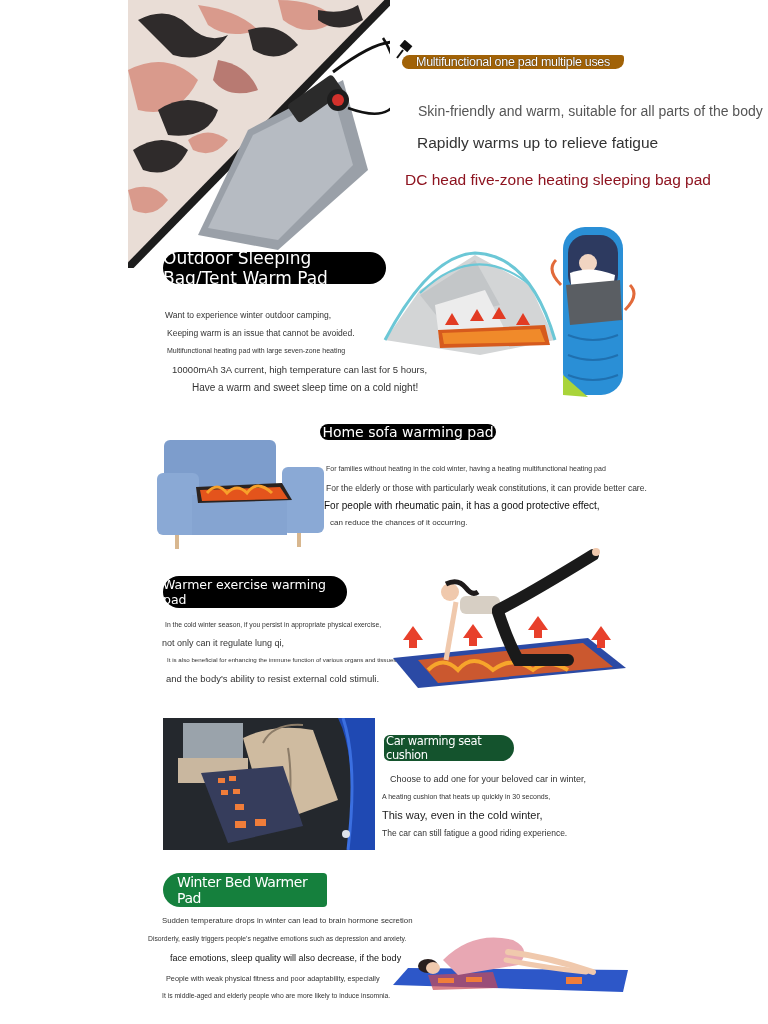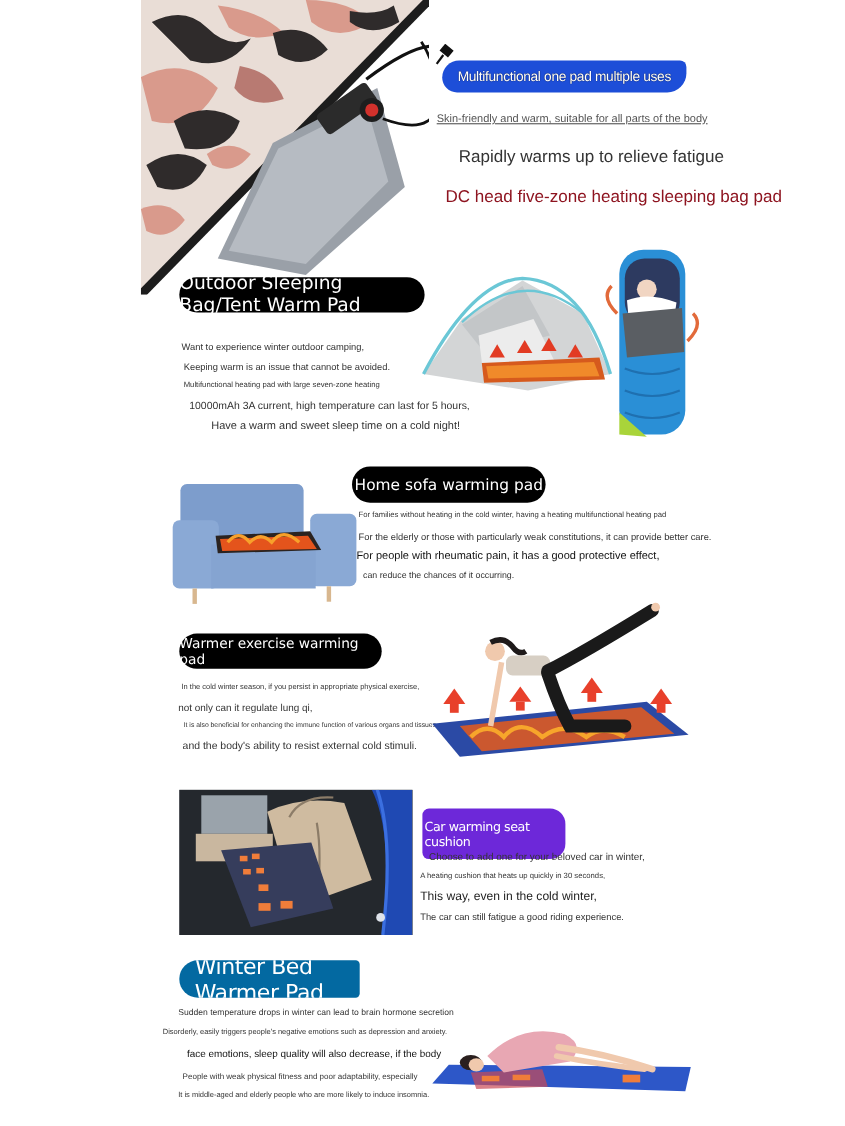--- a/index.html
+++ b/index.html
@@ -4,22 +4,22 @@
 <style>
   * { margin: 0; padding: 0; box-sizing: border-box; }
   html, body { width: 768px; height: 1024px; background: #ffffff; overflow: hidden; }
   body { font-family: "Liberation Sans", "DejaVu Sans", sans-serif; position: relative; color: #2b2b2b; }
   .abs { position: absolute; }
   .pill { background: #000; color: #fff; border-radius: 18px; display: flex; align-items: center; justify-content: center; font-family: "DejaVu Sans", sans-serif; }
   .txt { white-space: nowrap; color: #333; }
 
   
   #camo { left: 128px; top: 0; width: 262px; height: 268px; overflow: hidden; }
-  #red-banner { left: 402px; top: 55px; width: 222px; height: 29px; background: #1d4ed8; border-radius: 16px 6px 18px 14px; color: #fff; font-size: 12.5px; display:flex; align-items:center; justify-content:center; letter-spacing:-0.3px; text-shadow: 0 0 1px #000; }
-  #sub1 { left: 397px; top: 103px; font-size: 10px; color: #555; text-decoration: underline; }
+  #red-banner { left: 402px; top: 55px; width: 222px; height: 14px; background: #a16207; border-radius: 16px 6px 18px 14px; color: #fff; font-size: 12.5px; display:flex; align-items:center; justify-content:center; letter-spacing:-0.3px; text-shadow: 0 0 1px #000; }
+  #sub1 { left: 418px; top: 103px; font-size: 14px; color: #555; }
   #sub2 { left: 417px; top: 134px; font-size: 15.5px; color: #333; }
   #sub3 { left: 392px; top: 171px; font-size: 15.5px; color: #8e1420; margin-left: 13px; }
 
   .sec-line { font-size: 9px; color: #333; }
 </style>
 </head>
 <body>
 
 <div id="camo" class="abs">
   <svg width="262" height="268" viewBox="0 0 262 268">
@@ -97,21 +97,21 @@
     <circle cx="40" cy="38" r="9" fill="#f1d5c2"></circle>
     <path d="M22,48 q20,-8 45,2 l-3,20 l-40,0 z" fill="#ffffff"></path>
     <polygon points="18,60 72,55 74,95 22,100" fill="#5a5e63"></polygon>
     <path d="M20,110 q25,10 50,0 M20,130 q25,10 50,0 M20,150 q25,10 50,0" stroke="#1f70b0" stroke-width="2" fill="none"></path>
     <polygon points="15,150 40,172 15,170" fill="#a9d43a"></polygon>
     <path d="M8,35 q-10,10 5,25" stroke="#e26a3a" stroke-width="3" fill="none"></path>
     <path d="M82,60 q10,10 -5,25" stroke="#e26a3a" stroke-width="3" fill="none"></path>
   </svg>
 </div>
 
-<div class="abs pill" style="left:320px;top:424px;width:176px;height:33px;font-size:14px;">Home sofa warming pad</div>
+<div class="abs pill" style="left:320px;top:424px;width:176px;height:16px;font-size:14px;">Home sofa warming pad</div>
 <div class="abs" style="left:152px;top:435px;">
   <svg width="180" height="115" viewBox="0 0 180 115">
     <rect x="12" y="5" width="112" height="55" rx="6" fill="#7d9dcc"></rect>
     <rect x="5" y="38" width="42" height="62" rx="6" fill="#8aa9d5"></rect>
     <rect x="130" y="32" width="42" height="66" rx="6" fill="#8aa9d5"></rect>
     <rect x="40" y="60" width="95" height="40" fill="#85a4d1"></rect>
     <polygon points="44,52 130,48 140,65 46,68" fill="#2b2320"></polygon>
     <polygon points="48,55 128,52 136,64 50,66" fill="#e4541c"></polygon>
     <path d="M55,58 q10,-12 20,0 q10,-10 20,0 q10,-14 25,0" stroke="#f8a02a" stroke-width="3" fill="none"></path>
     <rect x="23" y="100" width="4" height="14" fill="#d8b78f"></rect>
@@ -168,27 +168,27 @@
         <rect x="70" y="71" width="7" height="5"></rect>
       <rect x="72" y="86" width="9" height="6"></rect>
       <rect x="72" y="103" width="11" height="7"></rect>
         <rect x="92" y="101" width="11" height="7"></rect>
     </g>
     <path d="M175,0 q20,40 10,132 l27,0 l0,-132 z" fill="#1f49b3"></path>
     <path d="M180,0 q15,45 5,132" stroke="#3b6fe0" stroke-width="3" fill="none"></path>
     <circle cx="183" cy="116" r="4" fill="#dfe3ea"></circle>
   </svg>
 </div>
-<div class="abs" style="left:384px;top:735px;width:130px;height:46px;background:#6d28d9;border-radius:6px 14px 14px 6px;color:#fff;font-size:11.5px;display:flex;align-items:center;padding-left:2px;font-family:'DejaVu Sans',sans-serif;letter-spacing:-0.4px;">Car warming seat cushion</div>
+<div class="abs" style="left:384px;top:735px;width:130px;height:26px;background:#14532d;border-radius:6px 14px 14px 6px;color:#fff;font-size:11.5px;display:flex;align-items:center;padding-left:2px;font-family:'DejaVu Sans',sans-serif;letter-spacing:-0.4px;">Car warming seat cushion</div>
 <div class="abs txt sec-line" style="left:390px;top:774px;font-size:9px;">Choose to add one for your beloved car in winter,</div>
 <div class="abs txt sec-line" style="left:382px;top:793px;font-size:7px;">A heating cushion that heats up quickly in 30 seconds,</div>
 <div class="abs txt sec-line" style="left:382px;top:809px;font-size:11px;color:#222;">This way, even in the cold winter,</div>
 <div class="abs txt sec-line" style="left:382px;top:828px;font-size:8.5px;">The car can still fatigue a good riding experience.</div>
 
-<div class="abs" style="left:163px;top:873px;width:164px;height:34px;background:#0369a1;border-radius:18px 4px 4px 18px;color:#fff;font-size:20px;display:flex;align-items:center;padding-left:14px;font-family:'DejaVu Sans',sans-serif;letter-spacing:-0.4px;overflow:hidden;">Winter Bed Warmer Pad</div>
+<div class="abs" style="left:163px;top:873px;width:164px;height:34px;background:#15803d;border-radius:18px 4px 4px 18px;color:#fff;font-size:14px;display:flex;align-items:center;padding-left:14px;font-family:'DejaVu Sans',sans-serif;letter-spacing:-0.4px;overflow:hidden;">Winter Bed Warmer Pad</div>
 <div class="abs txt sec-line" style="left:162px;top:916px;font-size:7.8px;">Sudden temperature drops in winter can lead to brain hormone secretion</div>
 <div class="abs txt sec-line" style="left:148px;top:935px;font-size:6.8px;">Disorderly, easily triggers people's negative emotions such as depression and anxiety.</div>
 <div class="abs txt sec-line" style="left:170px;top:953px;font-size:9px;color:#111;">face emotions, sleep quality will also decrease, if the body</div>
 <div class="abs txt sec-line" style="left:166px;top:974px;font-size:7.3px;">People with weak physical fitness and poor adaptability, especially</div>
 <div class="abs txt sec-line" style="left:162px;top:992px;font-size:6.8px;">It is middle-aged and elderly people who are more likely to induce insomnia.</div>
 <div class="abs" style="left:388px;top:930px;">
   <svg width="245" height="65" viewBox="0 0 245 65">
     <polygon points="5,55 20,38 240,40 235,62" fill="#2d57c8"></polygon>
     <polygon points="40,45 105,42 110,58 45,60" fill="#c94a56" opacity="0.7"></polygon>
     <rect x="50" y="48" width="16" height="5" fill="#f07d3a"></rect>

